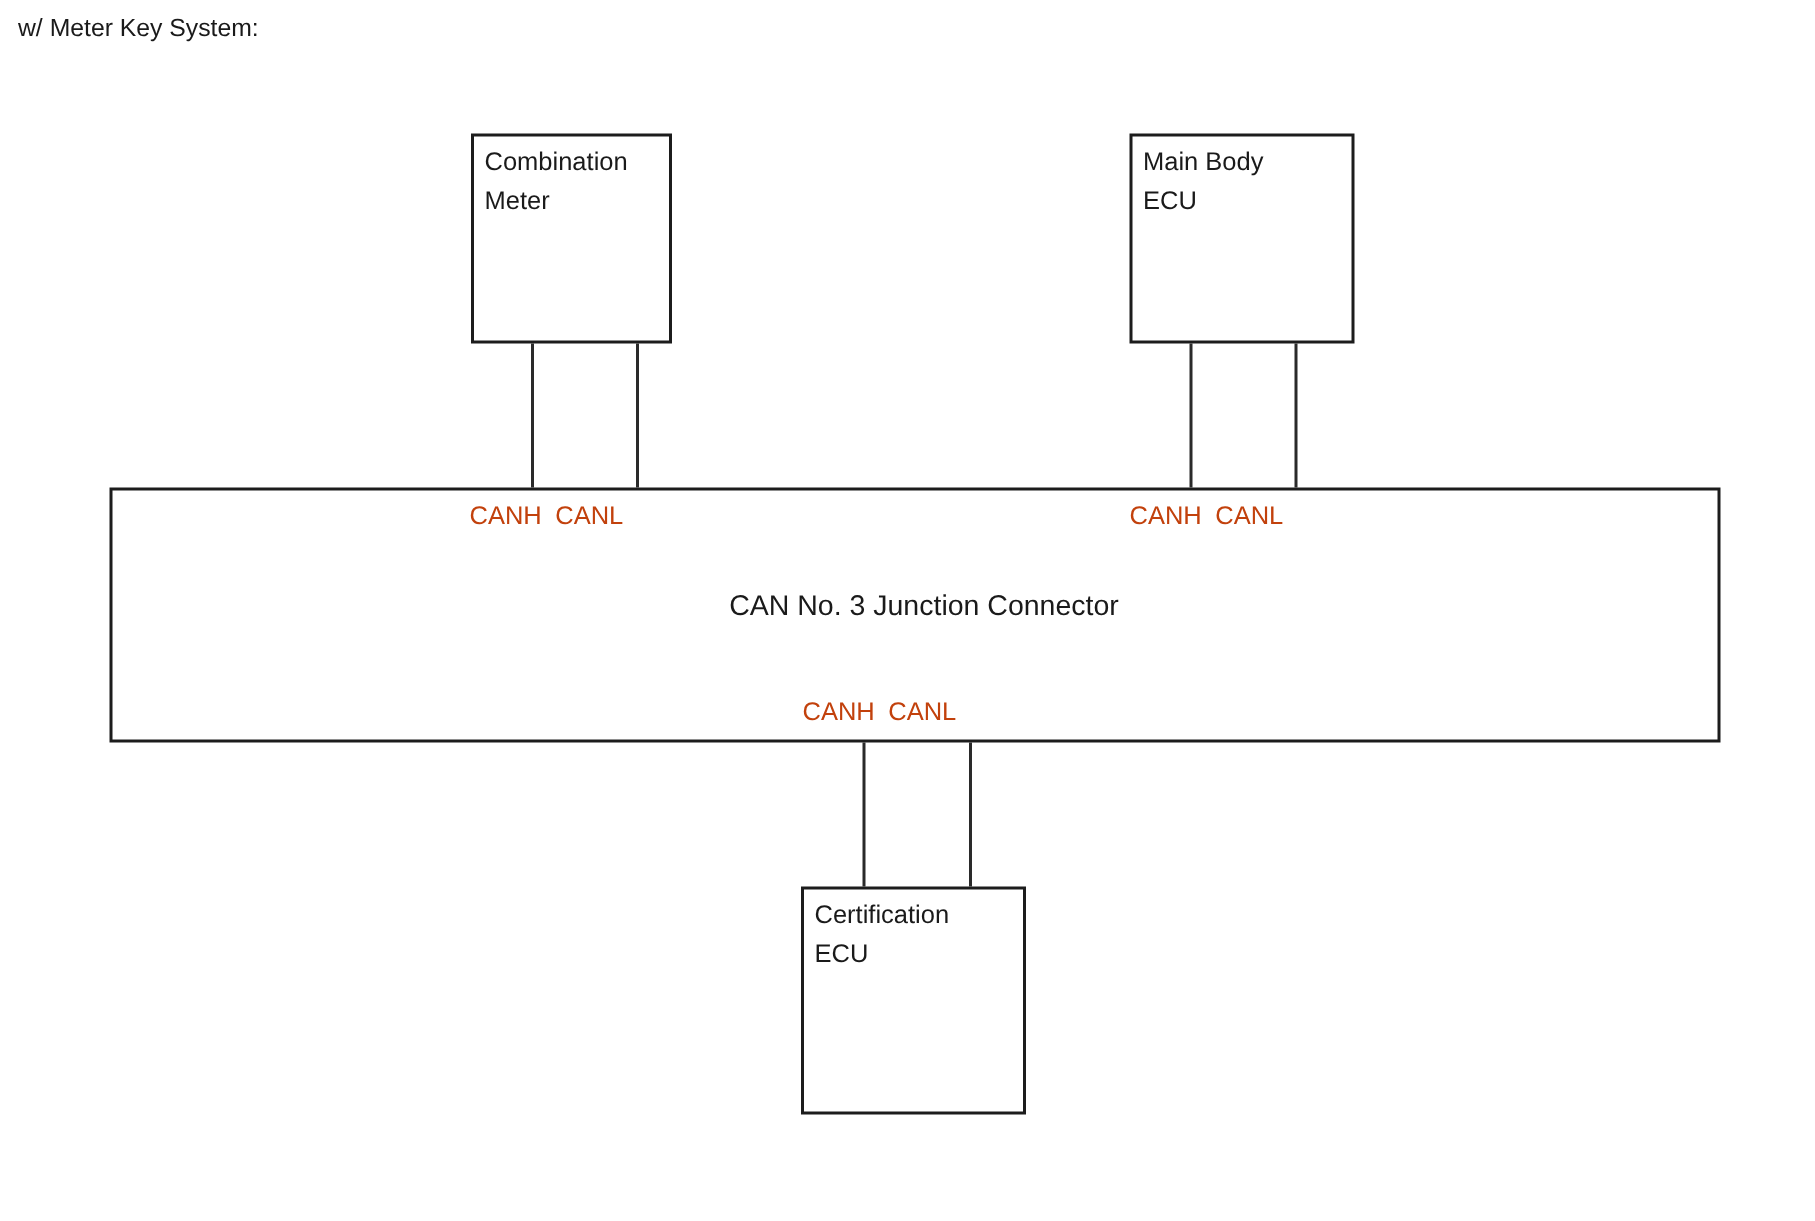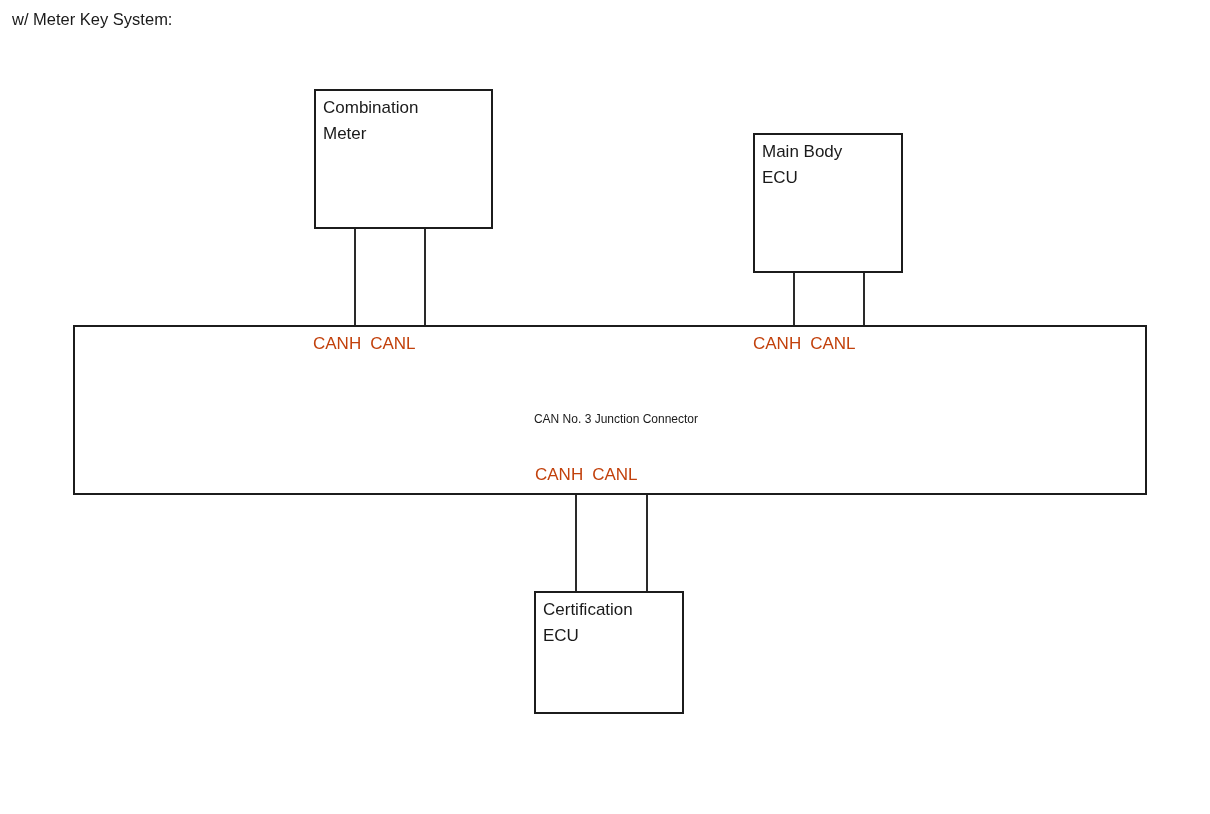--- a/index.html
+++ b/index.html
@@ -45,43 +45,43 @@
     position: absolute;
     left: 7px;
     top: 4px;
     font-size: 17px;
     line-height: 26px;
     white-space: pre-line;
     color: #1a1a1a;
   }
 
   
-  #box-combination-meter { left: 314px; top: 89px;  width: 179px; height: 140px; }
-  #box-main-body-ecu     { left: 753px; top: 89px;  width: 150px; height: 140px; margin-top: 44px; }
-  #box-certification-ecu { left: 534px; top: 591px; width: 150px; height: 123px; }
+  #box-combination-meter { left: 314px; top: 89px;  width: 134px; height: 140px; }
+  #box-main-body-ecu     { left: 753px; top: 89px;  width: 150px; height: 140px; }
+  #box-certification-ecu { left: 534px; top: 591px; width: 150px; height: 152px; }
 
   
   #junction-connector {
     position: absolute;
     left: 73px;
     top: 325px;
     width: 1074px;
     height: 170px;
     box-sizing: border-box;
     background: #ffffff;
     border: 2.6px solid #1c1c1c;
     z-index: 3;
   }
   #junction-connector .connector-title {
     position: absolute;
     left: 0;
     right: 0;
-    top: 81px;
+    top: 67px;
     text-align: center;
-    font-size: 12px;
+    font-size: 19px;
     line-height: 22px;
     color: #1a1a1a;
     padding-left: 12px;
   }
 
   
   .wire {
     position: absolute;
     width: 2px;
     background: #2a2a2a;

